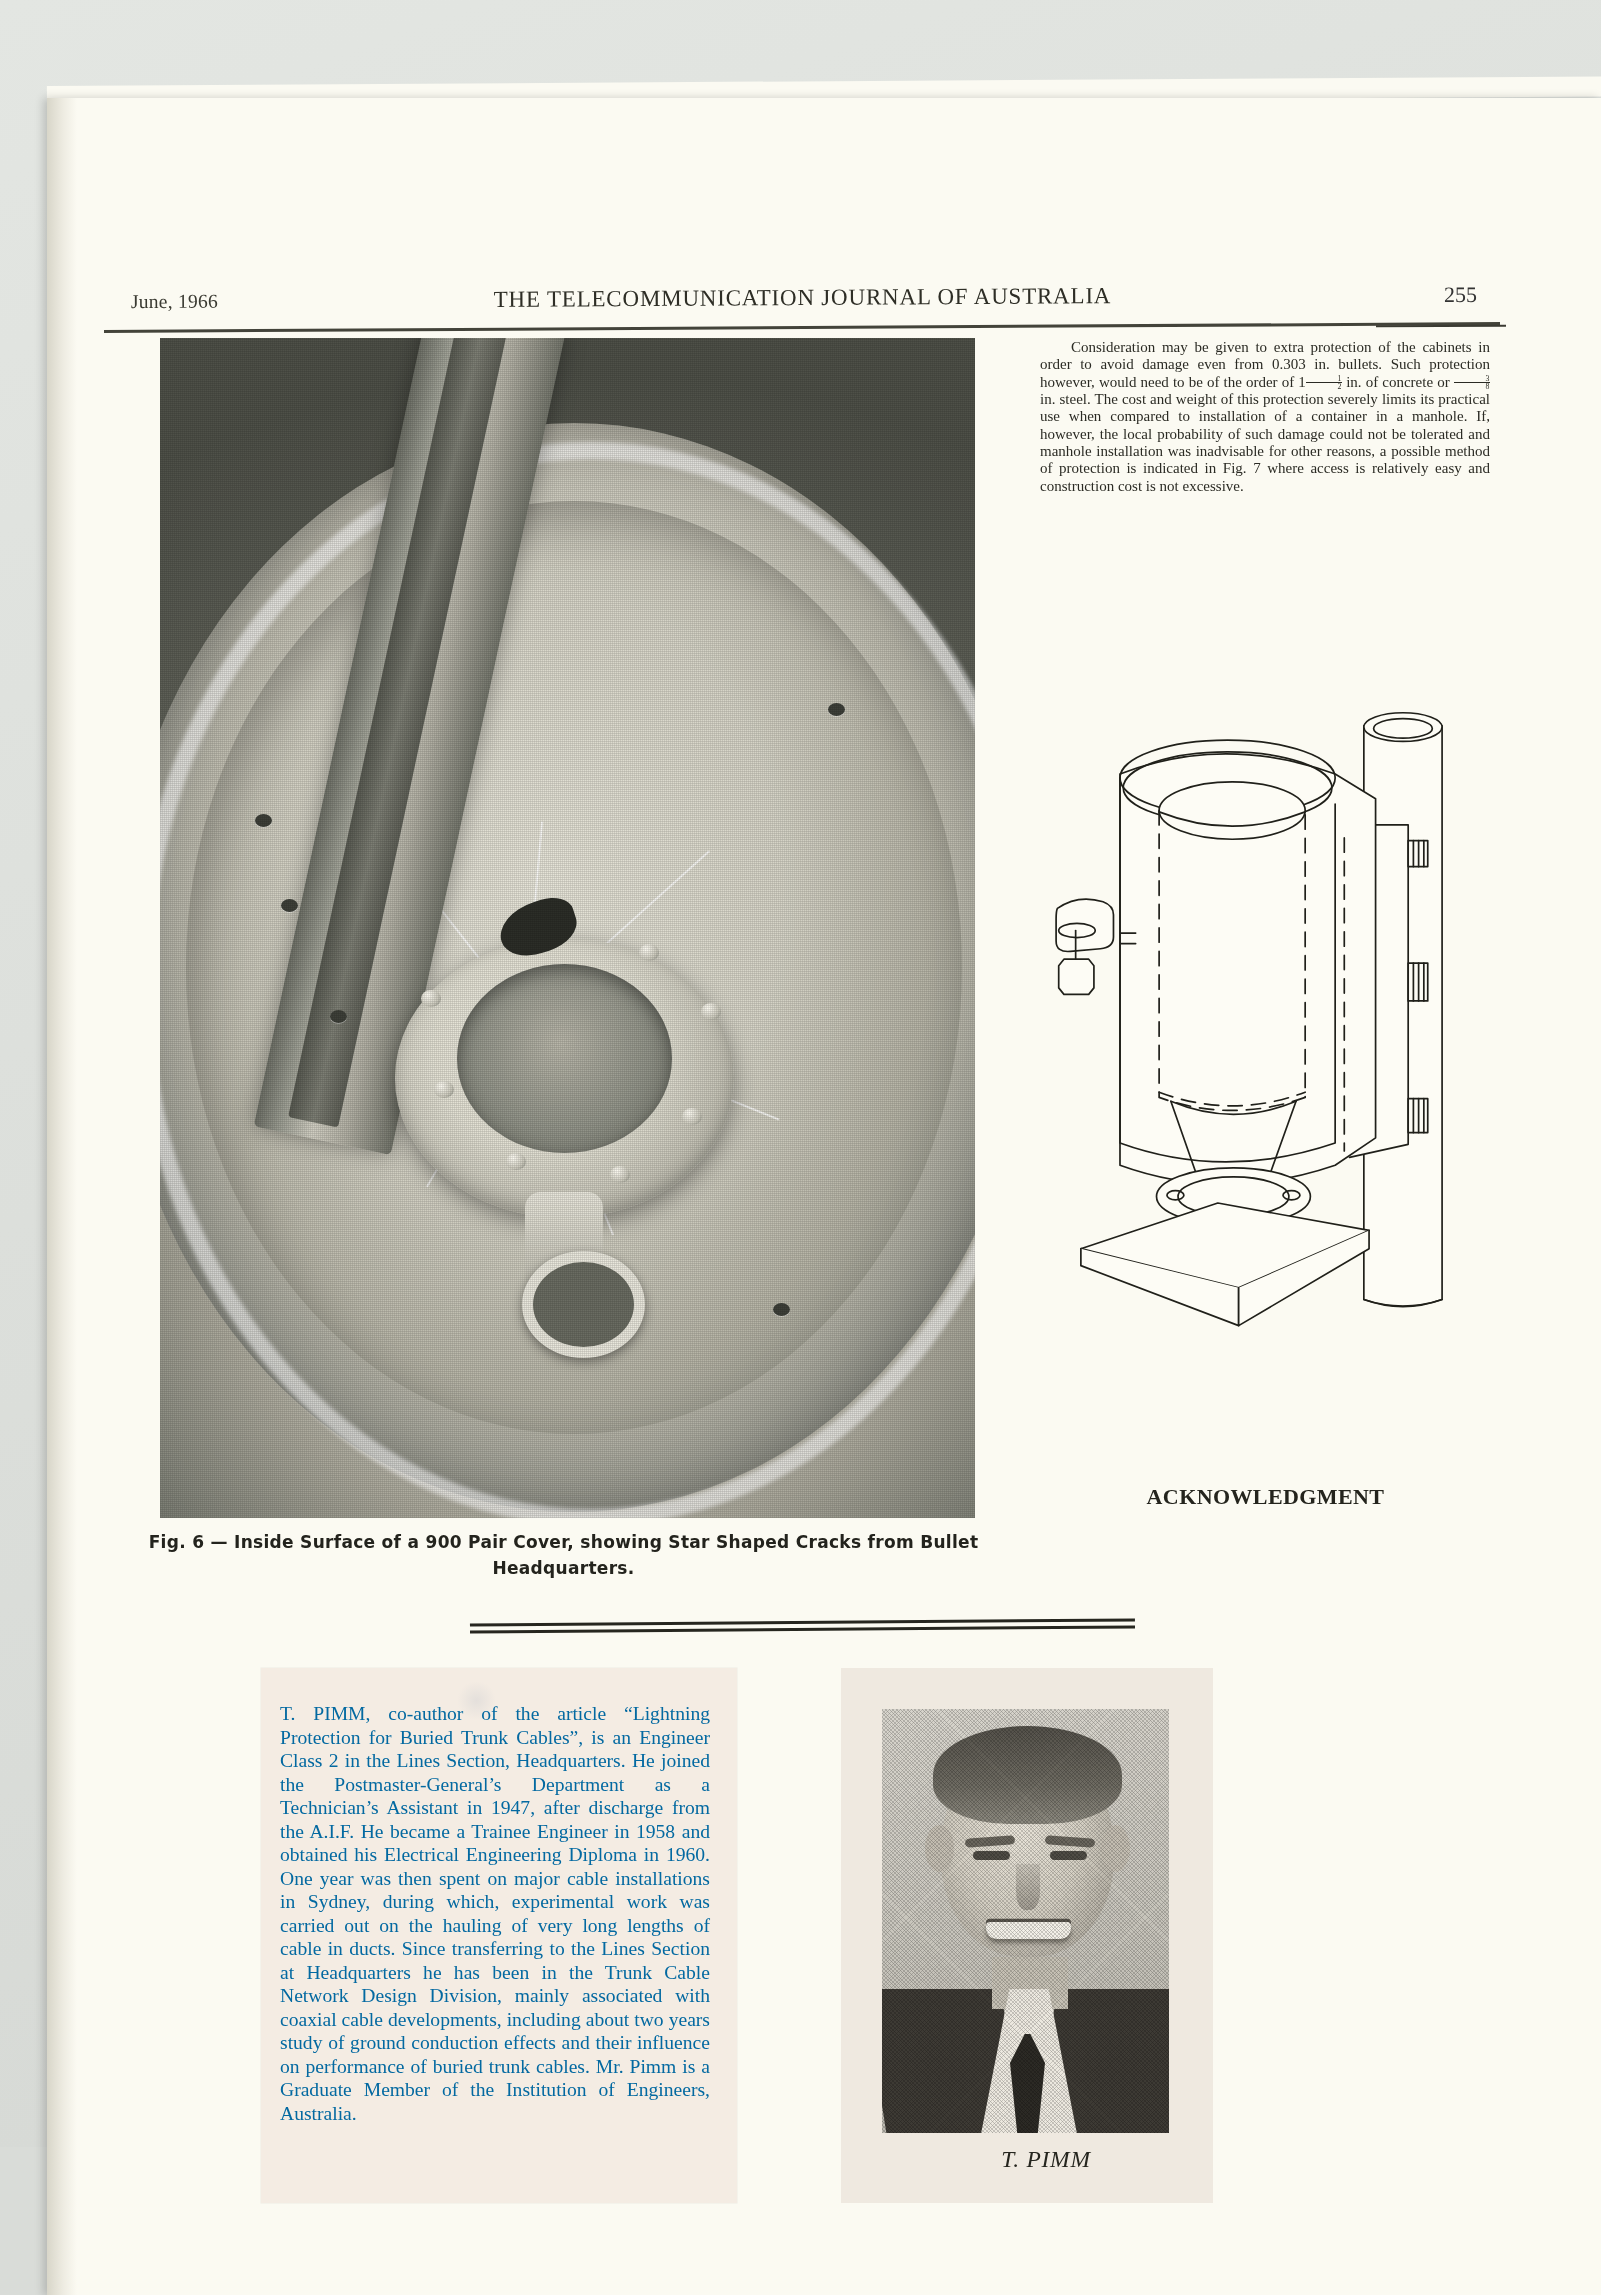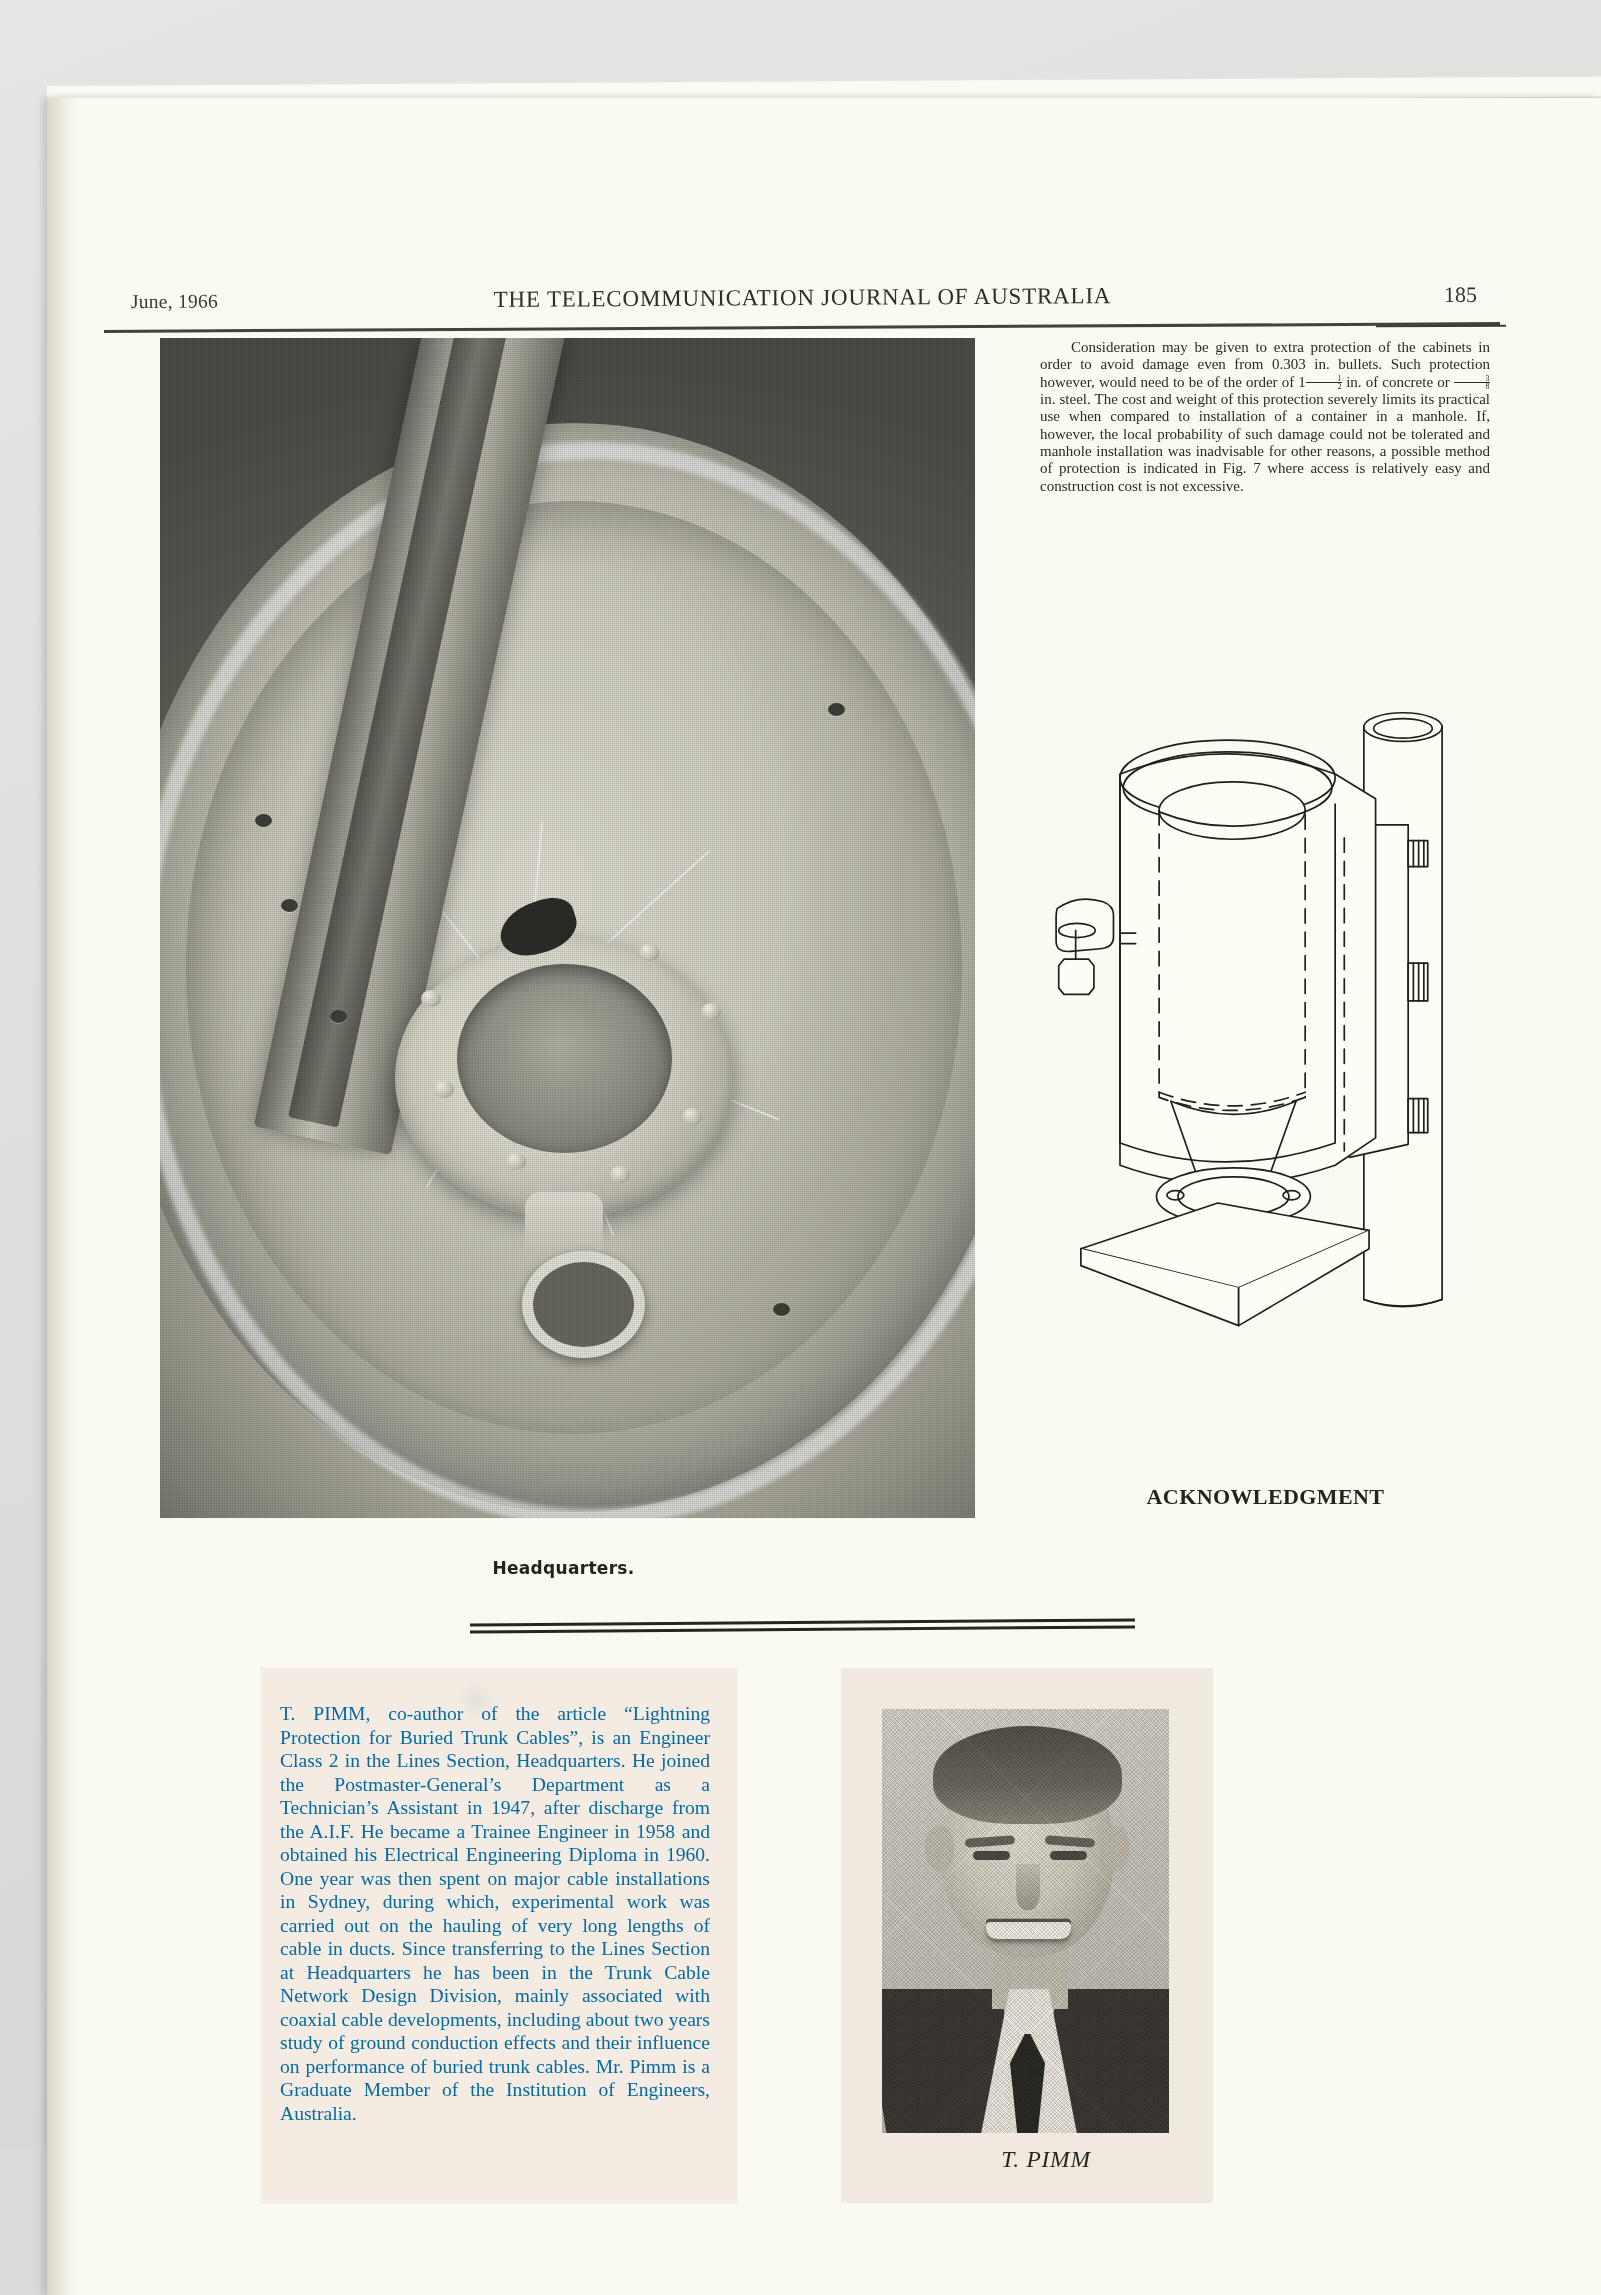--- a/index.html
+++ b/index.html
@@ -148,21 +148,21 @@
 
 <div class="sheet">
 
   <div id="scanbed"></div>
   <div id="pagetop"></div>
   <div id="page"></div>
 
   <div id="runhead">
     <span class="issue">June, 1966</span>
     <span class="jtitle">THE TELECOMMUNICATION JOURNAL OF AUSTRALIA</span>
-    <span class="pageno">185</span>
+    <span class="pageno">255</span>
   </div>
   <div id="rule-head"></div>
   <div id="rule-head2"></div>
 
   <div id="fig6" aria-label="Photograph of the inside surface of a 900 pair cable cover showing star shaped cracks around a bullet penetration, with a central pipe and bolted flange">
     <div class="sky"></div>
     <div class="rimouter"></div>
     <div class="rimhl"></div>
     <div class="bowl"></div>
 
@@ -195,21 +195,21 @@
     <div class="hole" style="left:95px;top:476px;"></div>
     <div class="hole" style="left:121px;top:561px;"></div>
     <div class="hole" style="left:170px;top:672px;"></div>
     <div class="hole" style="left:668px;top:365px;"></div>
     <div class="hole" style="left:613px;top:965px;"></div>
 
     <div class="grain"></div>
   </div>
 
   <div id="fig6-cap">
-    <br>
+    <span>Fig. 6 — Inside Surface of a 900 Pair Cover, showing Star Shaped Cracks from Bullet</span><br>
     <span>Headquarters.</span>
   </div>
 
   <div id="rcol">
     <p class="body indent"><span>Consideration may be given to extra protection of the cabinets in order to avoid damage even from 0.303 in. bullets. Such protection however, would need to be of the order of 1</span><span class="frac"><span class="n">1</span><span class="d">2</span></span><span> in. of concrete or </span><span class="frac"><span class="n">3</span><span class="d">8</span></span><span> in. steel. The cost and weight of this protection severely limits its practical use when compared to installation of a container in a manhole. If, however, the local probability of such damage could not be tolerated and manhole installation was inadvisable for other reasons, a possible method of protection is indicated in Fig. 7 where access is relatively easy and construction cost is not excessive.</span></p>
   </div>
 
   <div id="fig7" aria-label="Line drawing of a cylindrical steel shield enclosing a pedestal cabinet, bolted to an adjacent pole with three bolts, with a hinged lock lug and square base plate">
     <svg viewBox="0 0 690 1000" xmlns="http://www.w3.org/2000/svg" fill="none" stroke="#20201a" stroke-width="2.6" stroke-linejoin="round" stroke-linecap="round">
 

